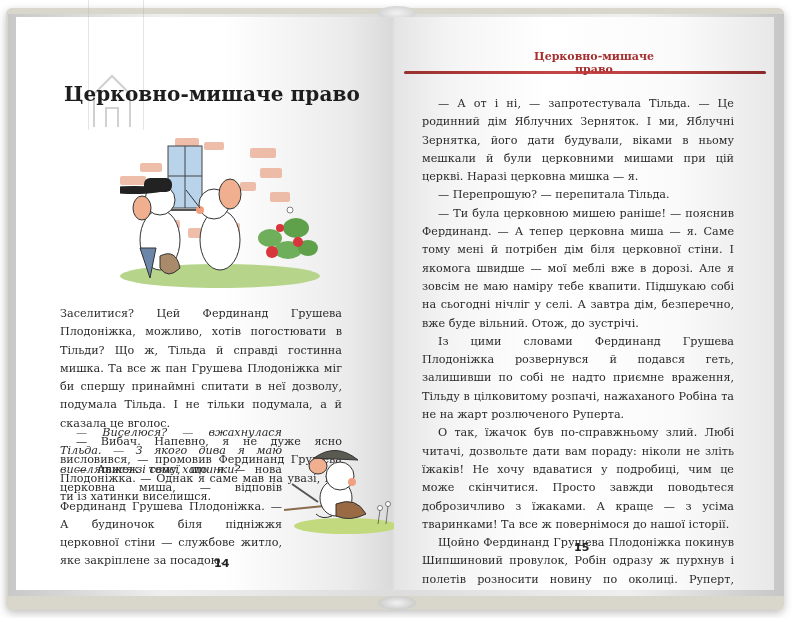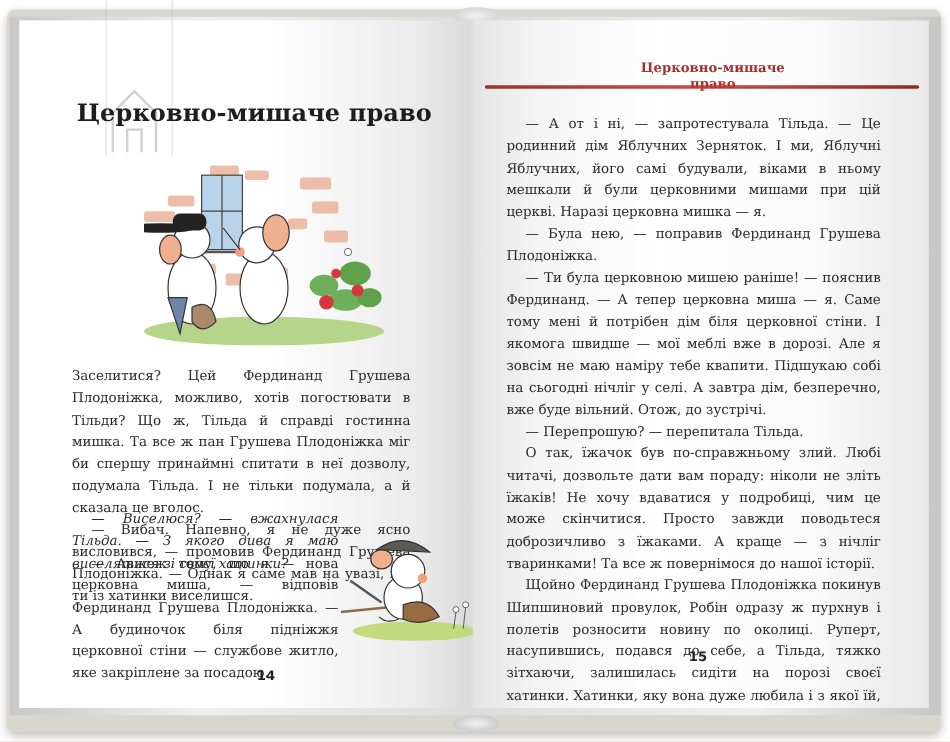--- a/index.html
+++ b/index.html
@@ -174,22 +174,22 @@
   <line x1="96" y1="70" x2="94" y2="84" stroke="#555" stroke-width="0.8"></line>
   <line x1="104" y1="66" x2="102" y2="84" stroke="#555" stroke-width="0.8"></line>
 </svg>
 
 <div class="page-num pn-left" style="position:absolute;left:214px;top:557px;">14</div>
 
 <div class="page right">
   <div class="running-head">Церковно-мишаче право</div>
   <div class="red-rule"></div>
   <div class="txt right-text">
-    <p class="ind">— А от і ні, — запротестувала Тільда. — Це родинний дім Яблучних Зерняток. І ми, Яблучні Яблучних, його самі будували, віками в ньому мешкали й були церковними мишами при цій церкві. Наразі церковна мишка — я.</p>
-    <p class="ind">— Була нею, — поправив Фердинанд Грушева Плодоніжка.</p>
+    <p class="ind">— А от і ні, — запротестувала Тільда. — Це родинний дім Яблучних Зерняток. І ми, Яблучні Зернятка, його дати будували, віками в ньому мешкали й були церковними мишами при цій церкві. Наразі церковна мишка — я.</p>
+    <p class="ind">— Перепрошую? — перепитала Тільда.</p>
     <p class="ind">— Ти була церковною мишею раніше! — пояснив Фердинанд. — А тепер церковна миша — я. Саме тому мені й потрібен дім біля церковної стіни. І якомога швидше — мої меблі вже в дорозі. Але я зовсім не маю наміру тебе квапити. Підшукаю собі на сьогодні нічліг у селі. А завтра дім, безперечно, вже буде вільний. Отож, до зустрічі.</p>
-    <p class="ind">— Перепрошую? — перепитала Тільда.</p>
-    <p class="ind">О так, їжачок був по-справжньому злий. Любі читачі, дозвольте дати вам пораду: ніколи не зліть їжаків! Не хочу вдаватися у подробиці, чим це може скінчитися. Просто завжди поводьтеся доброзичливо з їжаками. А краще — з нічліг тваринками! Та все ж повернімося до нашої історії.</p>
+    <p class="ind">Із цими словами Фердинанд Грушева Плодоніжка розвернувся й подався геть, залишивши по собі не надто приємне враження, Тільду в цілковитому розпачі, нажаханого Робіна та не на жарт розлюченого Руперта.</p>
+    <p class="ind">О так, їжачок був по-справжньому злий. Любі читачі, дозвольте дати вам пораду: ніколи не зліть їжаків! Не хочу вдаватися у подробиці, чим це може скінчитися. Просто завжди поводьтеся доброзичливо з їжаками. А краще — з усіма тваринками! Та все ж повернімося до нашої історії.</p>
     <p class="ind">Щойно Фердинанд Грушева Плодоніжка покинув Шипшиновий провулок, Робін одразу ж пурхнув і полетів розносити новину по околиці. Руперт, насупившись, подався до себе, а Тільда, тяжко зітхаючи, залишилась сидіти на порозі своєї хатинки. Хатинки, яку вона дуже любила і з якої їй, схоже, доведеться завтра виселитися.</p>
 
   </div>
   <div class="page-num pn-right">15</div>
 </div>
 
 </body></html>

